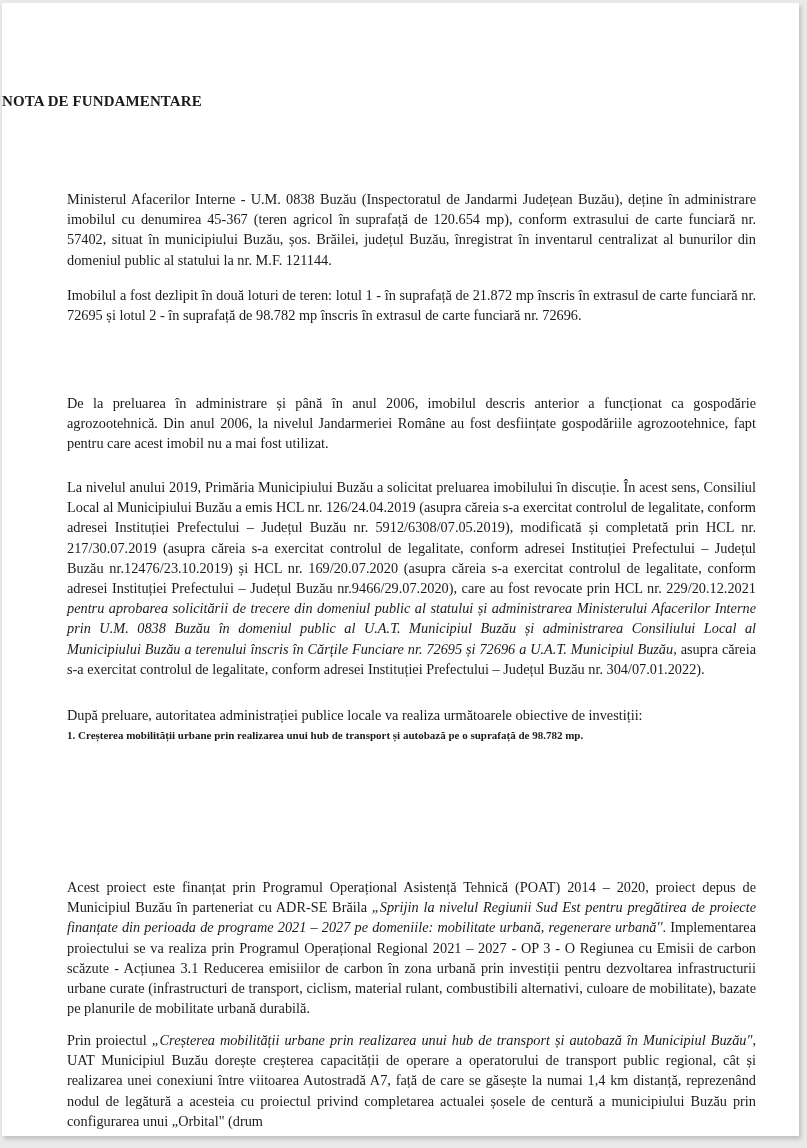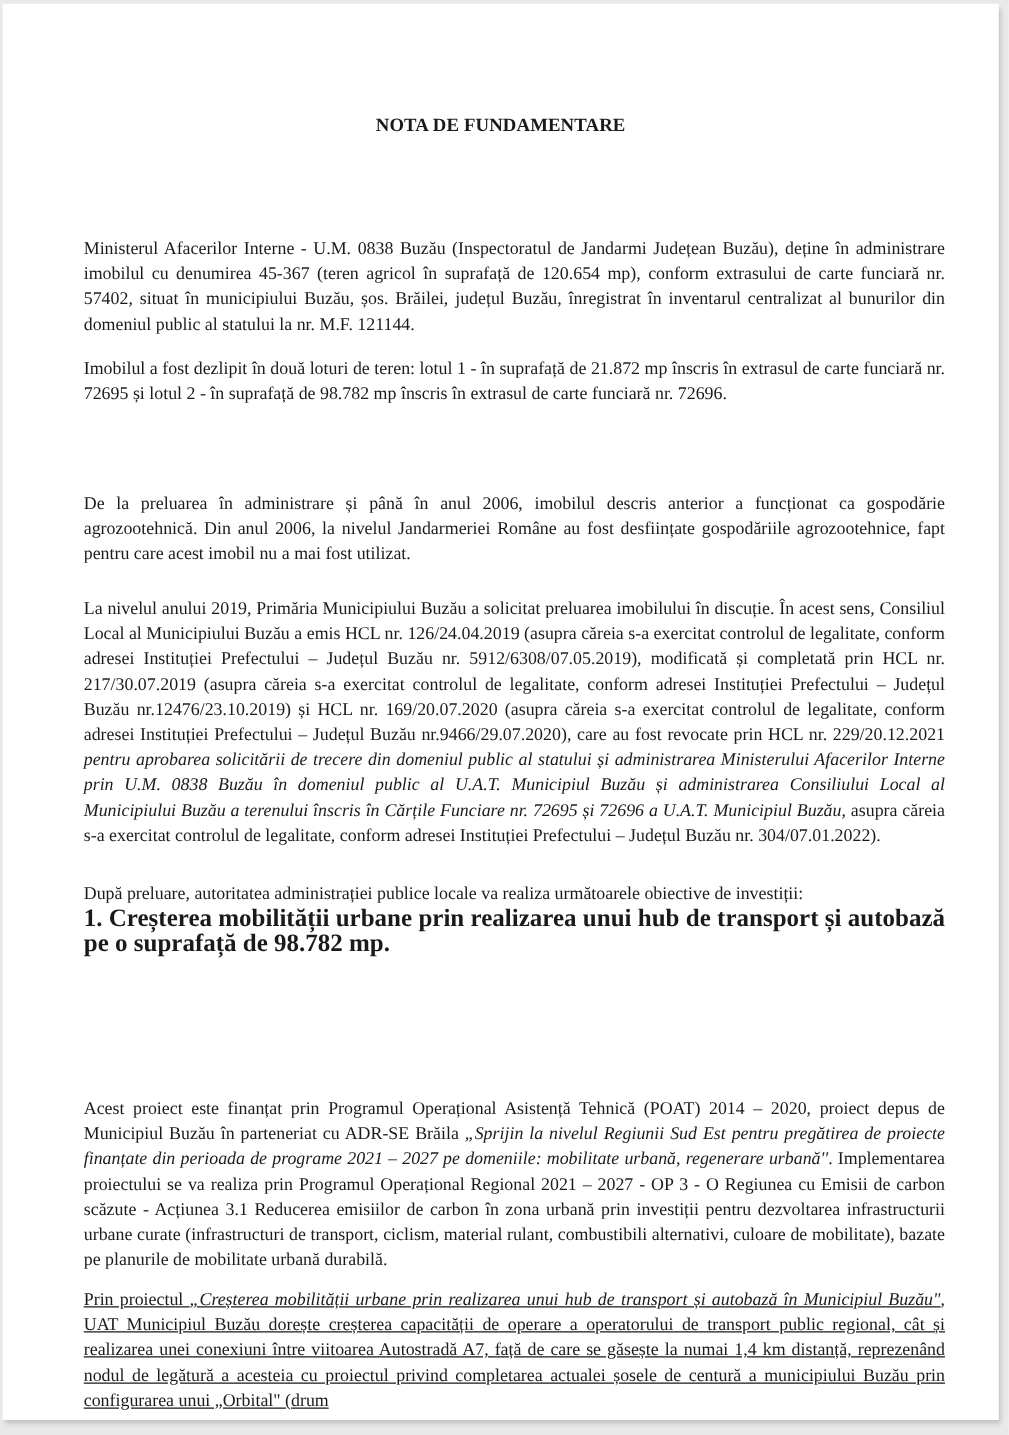--- a/index.html
+++ b/index.html
@@ -10,21 +10,21 @@
     color:#1a1a1a;
   }
   .page {
     position:absolute; left:2px; top:3px;
     width:797px; height:1133px;
     background:#ffffff;
     box-shadow: 2px 3px 4px rgba(0,0,0,0.18);
   }
   .title {
     position:absolute; left:0; right:0; top:90px;
-    text-align:center; font-weight:bold; font-size:15px;
+    text-align:left; font-weight:bold; font-size:15px;
     letter-spacing:0.1px;
   }
   .para {
     position:absolute; left:65px; width:689px;
     font-size:14.3px; line-height:20.2px;
     text-align:justify;
     margin-top:40px;
   }
   .para i { font-style:italic; }
   .bold { font-weight:bold; }
@@ -46,23 +46,23 @@
   <div class="para" style="top:350px;">
     <span>De la preluarea în administrare și până în anul 2006, imobilul descris anterior a funcționat ca gospodărie agrozootehnică. Din anul 2006, la nivelul Jandarmeriei Române au fost desființate gospodăriile agrozootehnice, fapt pentru care acest imobil nu a mai fost utilizat.</span>
   </div>
 
   <div class="para" style="top:434px;">
     <span>La nivelul anului 2019, Primăria Municipiului Buzău a solicitat preluarea imobilului în discuție. În acest sens, Consiliul Local al Municipiului Buzău a emis HCL nr. 126/24.04.2019 (asupra căreia s-a exercitat controlul de legalitate, conform adresei Instituției Prefectului – Județul Buzău nr. 5912/6308/07.05.2019), modificată și completată prin HCL nr. 217/30.07.2019 (asupra căreia s-a exercitat controlul de legalitate, conform adresei Instituției Prefectului – Județul Buzău nr.12476/23.10.2019) și HCL nr. 169/20.07.2020 (asupra căreia s-a exercitat controlul de legalitate, conform adresei Instituției Prefectului – Județul Buzău nr.9466/29.07.2020), care au fost revocate prin HCL nr. 229/20.12.2021 </span><i>pentru aprobarea solicitării de trecere din domeniul public al statului și administrarea Ministerului Afacerilor Interne prin U.M. 0838 Buzău în domeniul public al U.A.T. Municipiul Buzău și administrarea Consiliului Local al Municipiului Buzău a terenului înscris în Cărțile Funciare nr. 72695 și 72696 a U.A.T. Municipiul Buzău,</i><span> asupra căreia s-a exercitat controlul de legalitate, conform adresei Instituției Prefectului – Județul Buzău nr. 304/07.01.2022).</span>
   </div>
 
   <div class="para" style="top:662px;">
     <div style="text-align:left;">După preluare, autoritatea administrației publice locale va realiza următoarele obiective de investiții:</div>
-    <div class="bold" style="font-size:20px;">1. Creșterea mobilității urbane prin realizarea unui hub de transport și autobază pe o suprafață de 98.782 mp.</div>
+    <div class="bold" style="font-size:11px;">1. Creșterea mobilității urbane prin realizarea unui hub de transport și autobază pe o suprafață de 98.782 mp.</div>
   </div>
 
   <div class="para" style="top:834px;">
     <span>Acest proiect este finanțat prin Programul Operațional Asistență Tehnică (POAT) 2014 – 2020, proiect depus de Municipiul Buzău în parteneriat cu ADR-SE Brăila </span><i>„Sprijin la nivelul Regiunii Sud Est pentru pregătirea de proiecte finanțate din perioada de programe 2021 – 2027 pe domeniile: mobilitate urbană, regenerare urbană''</i><span>. Implementarea proiectului se va realiza prin Programul Operațional Regional 2021 – 2027 - OP 3 - O Regiunea cu Emisii de carbon scăzute - Acțiunea 3.1 Reducerea emisiilor de carbon în zona urbană prin investiții pentru dezvoltarea infrastructurii urbane curate (infrastructuri de transport, ciclism, material rulant, combustibili alternativi, culoare de mobilitate), bazate pe planurile de mobilitate urbană durabilă.</span>
   </div>
 
-  <div class="para" style="top:987px;text-decoration:underline;">
+  <div class="para" style="top:987px;">
     <span>Prin proiectul </span><i>„Creșterea mobilității urbane prin realizarea unui hub de transport și autobază în Municipiul Buzău"</i><span>, UAT Municipiul Buzău dorește creșterea capacității de operare a operatorului de transport public regional, cât și realizarea unei conexiuni între viitoarea Autostradă A7, față de care se găsește la numai 1,4 km distanță, reprezenând nodul de legătură a acesteia cu proiectul privind completarea actualei șosele de centură a municipiului Buzău prin configurarea unui „Orbital" (drum</span>
   </div>
 </div>
 
 </body></html>

